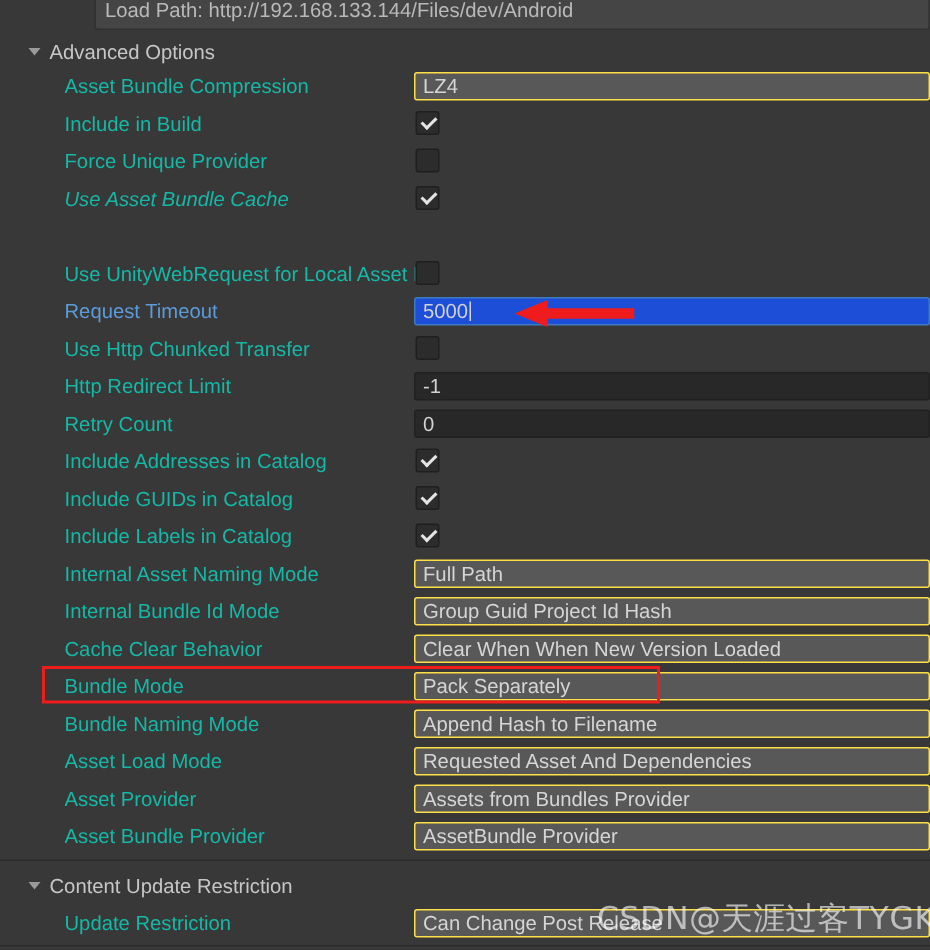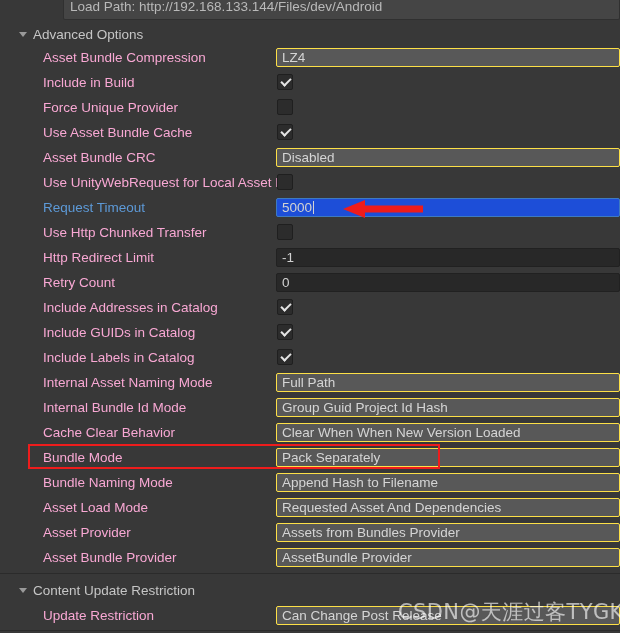--- a/index.html
+++ b/index.html
@@ -24,21 +24,21 @@
     width: 620px;
     height: 25px;
   }
   .lbl {
     position: absolute;
     left: 43px;
     top: 0;
     height: 25px;
     line-height: 25px;
     font-size: 13.5px;
-    color: #f9a8d4;
+    color: #14b8a6;
     white-space: nowrap;
     overflow: hidden;
   }
   .lbl.active { color: #5d9ad8; }
 
   
   .popup {
     position: absolute;
     left: 276px;
     right: 0;
@@ -214,29 +214,25 @@
   <div class="row" style="top:70px;">
     <span class="lbl">Include in Build</span>
     <div class="cbox on"></div>
   </div>
 
   <div class="row" style="top:95px;">
     <span class="lbl">Force Unique Provider</span>
     <div class="cbox"></div>
   </div>
 
-  <div class="row" style="top:120px;">
+  <div class="row" style="top:120px;font-style:italic;">
     <span class="lbl">Use Asset Bundle Cache</span>
     <div class="cbox on"></div>
   </div>
 
-  <div class="row" style="top:145px;">
-    <span class="lbl">Asset Bundle CRC</span>
-    <div class="popup">Disabled</div>
-  </div>
 
   <div class="row" style="top:170px;">
     <span class="lbl" style="max-width:234px;">Use UnityWebRequest for Local Asset Bundles</span>
     <div class="cbox"></div>
   </div>
 
   <div class="row" style="top:195px;">
     <span class="lbl active">Request Timeout</span>
     <div class="numfield focused"><span>5000</span><span class="caret"></span></div>
   </div>

